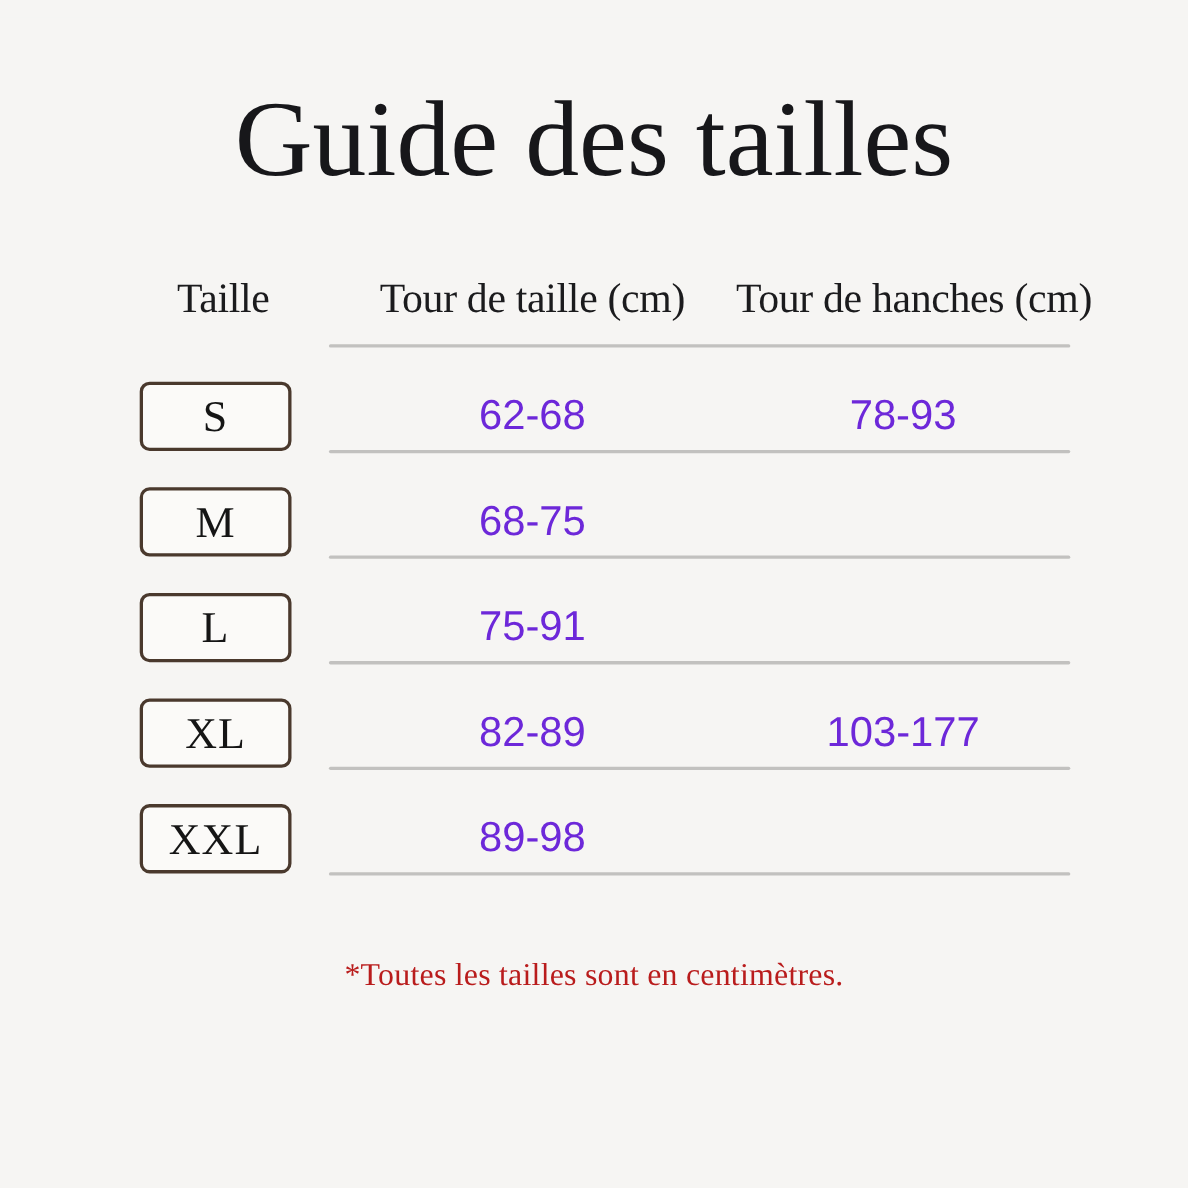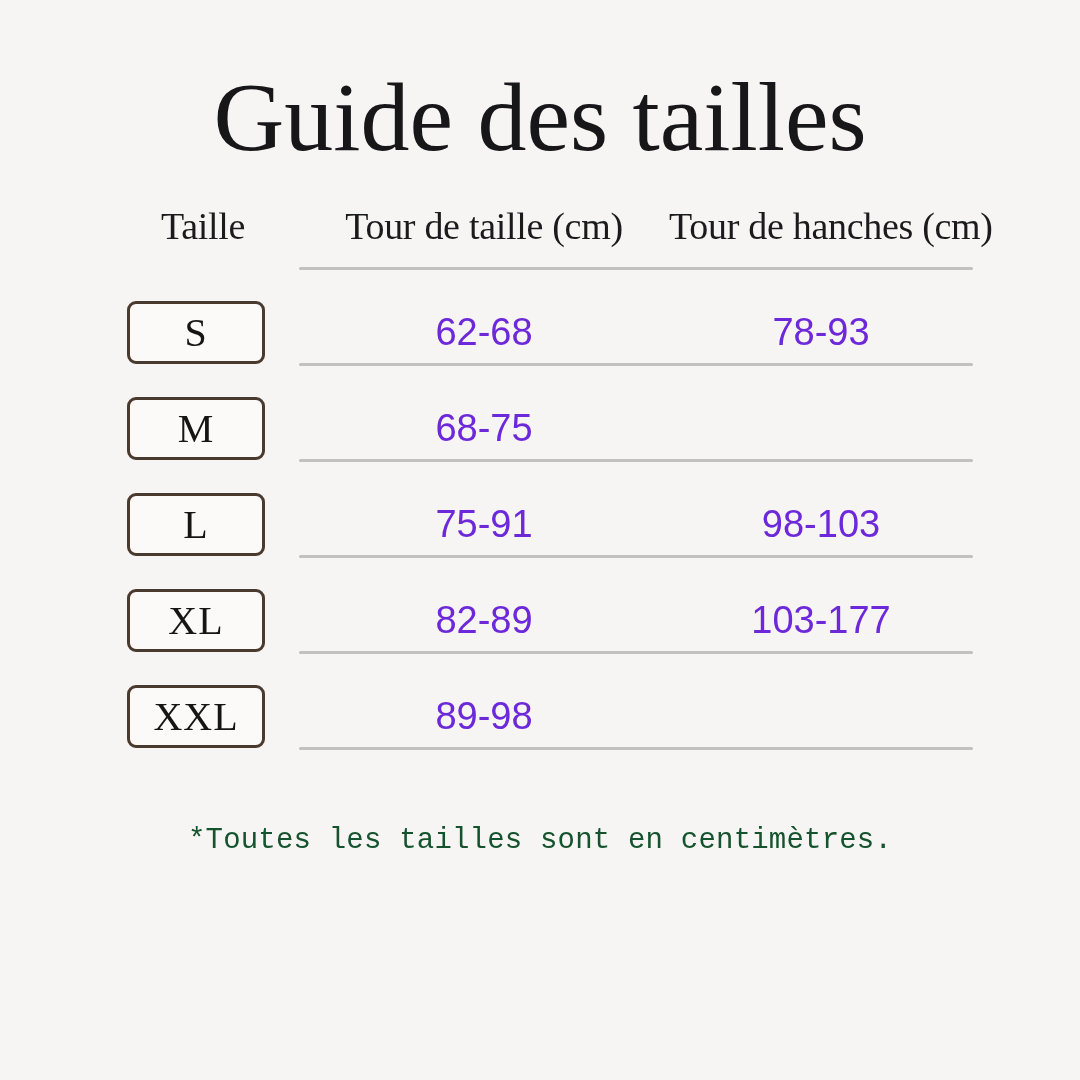--- a/index.html
+++ b/index.html
@@ -7,33 +7,33 @@
     width: 1080px; height: 1080px;
     background: #f6f5f3;
     overflow: hidden;
   }
   .canvas {
     position: relative;
     width: 1080px; height: 1080px;
     background: #f6f5f3;
   }
   .title {
-    margin: 6px;
+    margin: 16px;
     padding-top: 62px;
     text-align: center;
     font-family: "Liberation Serif", serif;
     font-weight: 500;
     font-size: 98px;
     line-height: 1;
     color: #17171a;
     letter-spacing: 0px;
   }
   .size-table {
     width: 866px;
-    margin: 32px auto 0 auto;
+    margin: 68px auto 0 auto;
   }
   .row {
     position: relative;
     height: 96px;
     display: grid;
     grid-template-columns: 192px 370px 1fr;
   }
   .row.header { height: 72px; }
   .cell {
     display: flex;
@@ -73,23 +73,23 @@
   }
   .value {
     font-family: "Liberation Sans", sans-serif;
     font-size: 38px;
     color: #6d28d9;
   }
   .footnote {
     margin: 0;
     padding-top: 74px;
     text-align: center;
-    font-family: Liberation Mono, monospace;
+    font-family: Liberation Serif, serif;
     font-size: 29px;
-    color: #14532d;
+    color: #b91c1c;
     letter-spacing: 0.2px;
   }
 </style>
 </head>
 <body>
 
 <main class="canvas">
 
   <h1 class="title">Guide des tailles</h1>
 
@@ -117,21 +117,20 @@
       </div>
       <div class="cell value">68-75</div>
       <div class="divider"></div>
     </div>
 
     <div class="row data">
       <div class="cell">
         <span class="badge">L</span>
       </div>
       <div class="cell value">75-91</div>
-      <div class="cell value">98-103</div>
       <div class="divider"></div>
     </div>
 
     <div class="row data">
       <div class="cell">
         <span class="badge">XL</span>
       </div>
       <div class="cell value">82-89</div>
       <div class="cell value">103-177</div>
       <div class="divider"></div>

